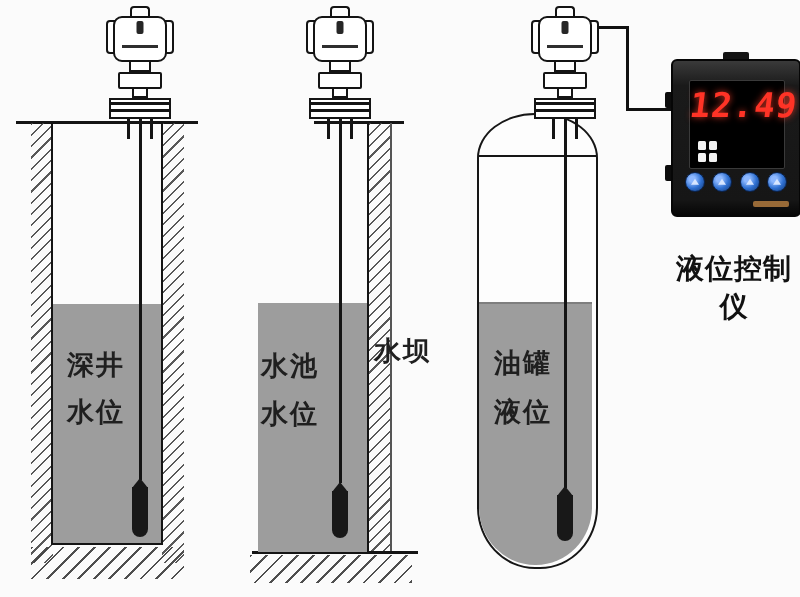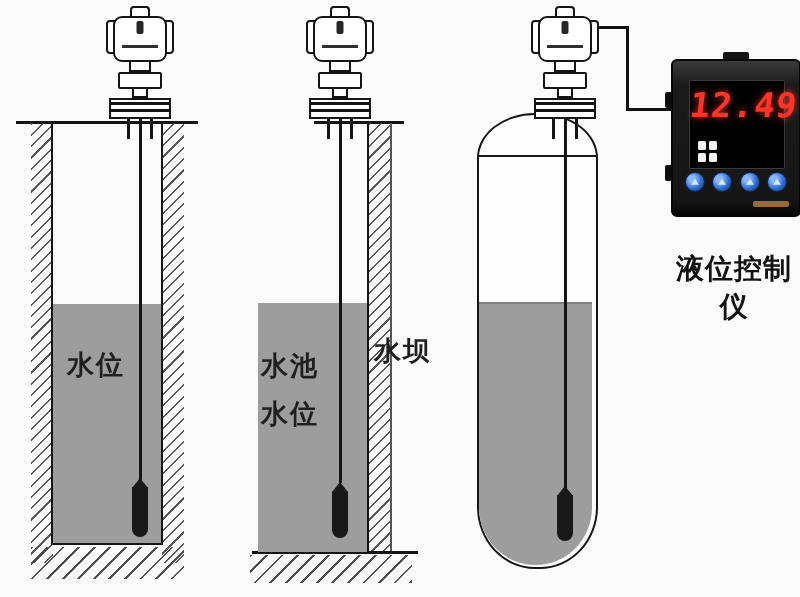--- a/index.html
+++ b/index.html
@@ -104,20 +104,21 @@
     <div class="x-block"></div>
     <div class="x-neck2"></div>
     <div class="x-flange"></div>
     <div class="x-pipe"></div>
   </div>
   <div class="cable" style="left:138.5px; top:98px; height:382px;"></div>
   <div class="probe-tip" style="left:132px; top:478px;"></div>
   <div class="probe-body" style="left:132px; top:487px; height:50px;"></div>
 
   <div class="wlabel" style="left:58px; top:342px; width:76px;">
+    <div>深井</div>
     <div>水位</div>
   </div>
 
   <div class="abs line" style="left:314px; top:121px; width:90px; height:2.5px;"></div>
   <div class="abs water" style="left:258px; top:303px; width:109px; height:249px; z-index:1;"></div>
   <div class="abs line" style="left:367px; top:123px; width:2px; height:429px;"></div>
   <div class="abs hatch" style="left:369px; top:123px; width:22px; height:429px;"></div>
   <div class="abs" style="left:390px; top:123px; width:1.5px; height:429px; background:#555;"></div>
   <div class="abs line" style="left:252px; top:551px; width:166px; height:2.5px;"></div>
   <div class="abs hatch-wide" style="left:250px; top:555px; width:162px; height:28px;"></div>
@@ -158,20 +159,22 @@
     <div class="x-block"></div>
     <div class="x-neck2"></div>
     <div class="x-flange"></div>
     <div class="x-pipe"></div>
   </div>
   <div class="cable" style="left:563.5px; top:98px; height:390px;"></div>
   <div class="probe-tip" style="left:557px; top:486px;"></div>
   <div class="probe-body" style="left:557px; top:495px; height:46px;"></div>
 
   <div class="wlabel" style="left:484px; top:339px; width:78px; line-height:49px;">
+    <div>油罐</div>
+    <div>液位</div>
   </div>
 
   <div class="wire" style="left:587px; top:26px; width:42px; height:3px;"></div>
   <div class="wire" style="left:626px; top:26px; width:3px; height:85px;"></div>
   <div class="wire" style="left:626px; top:108px; width:48px; height:3px;"></div>
 
   <div class="ctrl-toptab"></div>
   <div class="ctrl-sidetab" style="top:92px;"></div>
   <div class="ctrl-sidetab" style="top:165px;"></div>
   <div class="ctrl">

